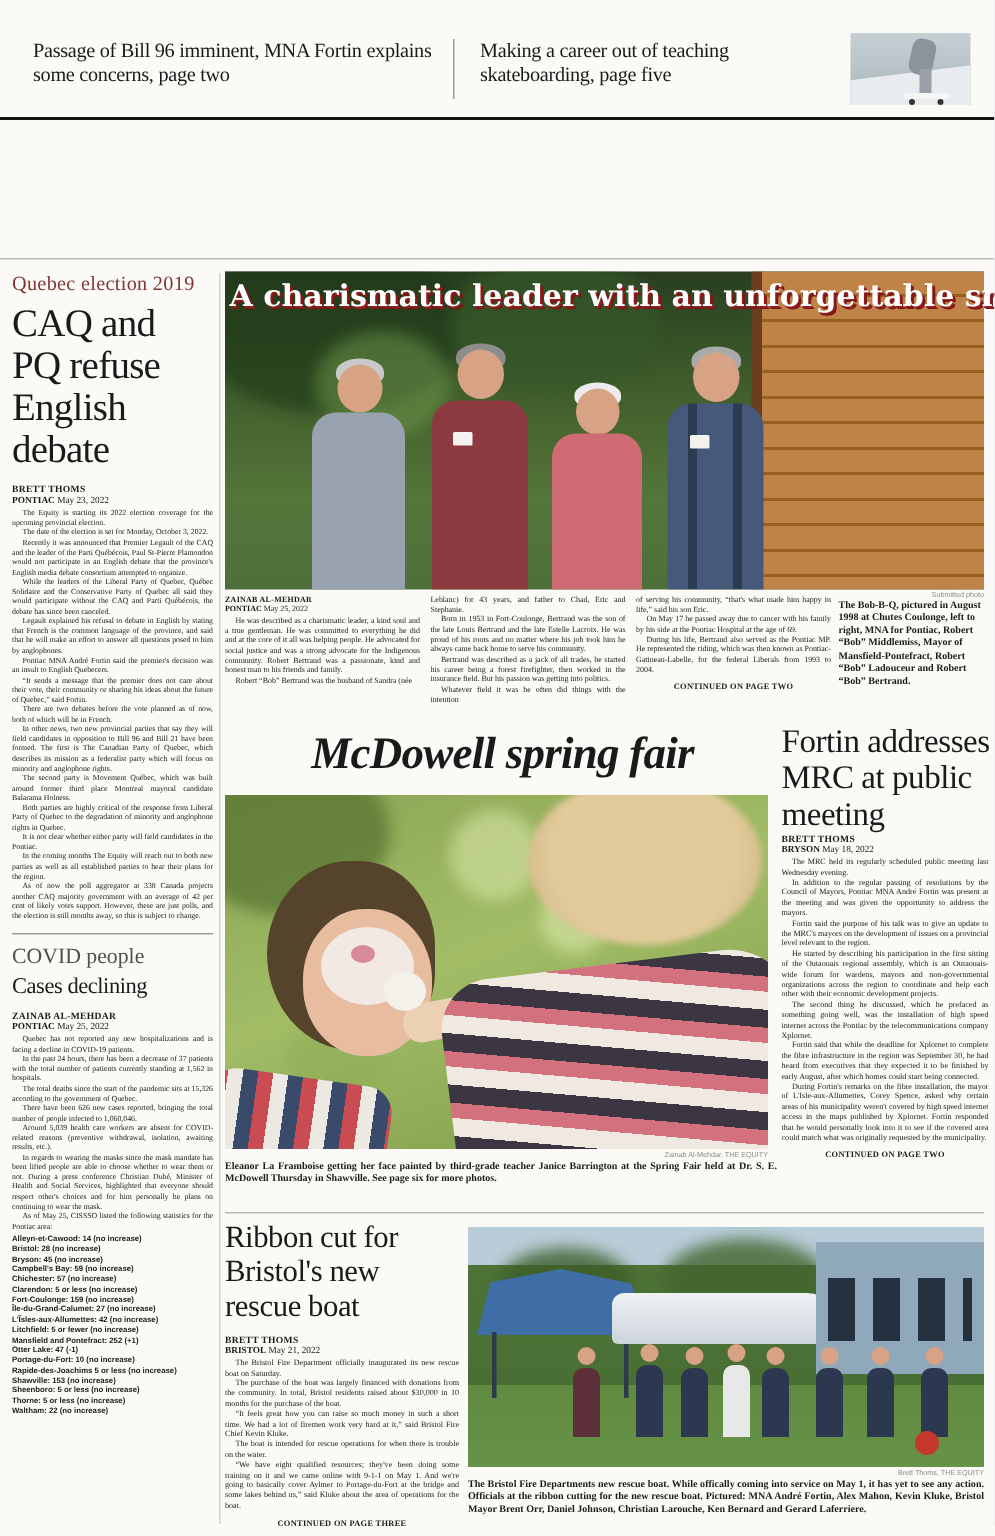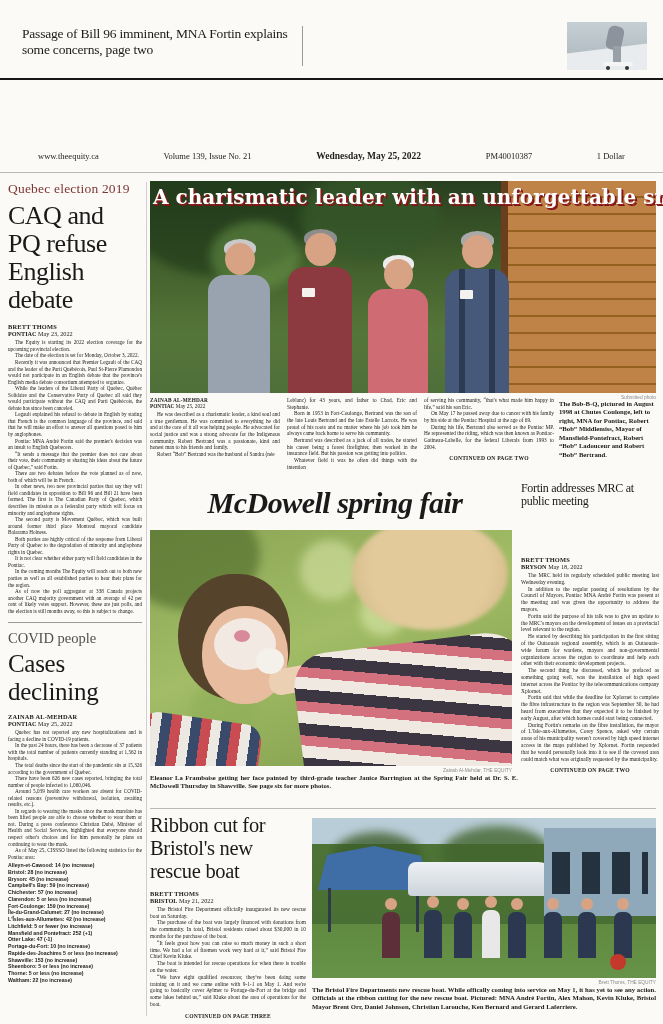--- a/index.html
+++ b/index.html
@@ -27,25 +27,25 @@
   .cont p:first-child{text-indent:0;}
   .story .bt,.story .byline,.story .dateline{font-size:5.3px;}
   .continued{font-size:5.6px;font-weight:bold;text-align:center;margin-top:5px;letter-spacing:.2px;}
   .caption{font-weight:bold;font-size:6.7px;line-height:1.26;text-align:justify;}
   .credit{font-family:"Liberation Sans",sans-serif;font-size:4.8px;color:#8a8a8a;text-align:right;}
   .stats{font-family:"Liberation Sans",sans-serif;font-weight:bold;font-size:5.2px;line-height:1.3;margin-top:2px;}
 
   
   .h-caq{font-size:26px;line-height:1.08;letter-spacing:-0.5px;width:114px;margin:5px 0 9px 0;}
   .h-covid{font-size:14.5px;color:#4f4f4f;margin-bottom:3px;}
-  .h-cases{font-size:25px;letter-spacing:-0.3px;margin-bottom:7px;}
+  .h-cases{font-size:15px;letter-spacing:-0.3px;margin-bottom:7px;}
   .banner{font-family:"DejaVu Serif","Liberation Serif",serif;font-weight:bold;font-size:20px;color:#ffffff;
         text-shadow:1px 1px 0 #8f1d1d,2px 2px 0 #7c1414;white-space:nowrap;}
   .h-mcdowell{font-style:italic;font-weight:bold;font-size:30px;text-align:center;letter-spacing:-0.5px;}
-  .h-fortin{font-size:12px;line-height:1.11;letter-spacing:-0.3px;}
+  .h-fortin{font-size:22px;line-height:1.11;letter-spacing:-0.3px;}
   .h-ribbon{font-size:20.5px;line-height:1.12;letter-spacing:-0.3px;margin-bottom:7px;}
 
   
   .leftcol{left:8px;top:181px;width:134px;height:835px;overflow:hidden;}
   .divider{width:100%;height:1px;background:#999;margin:8px 0 7px 0;}
   .vdiv{left:146px;top:182px;width:1px;height:834px;background:#cfcfcf;}
   .story{left:150px;top:397px;width:404px;height:82px;display:flex;gap:7px;overflow:hidden;}
   .scol{flex:1;}
 
   
@@ -62,39 +62,33 @@
   .boat{left:312px;top:818px;width:344px;height:160px;background:linear-gradient(180deg,#b9cdd8 0%,#b9cdd8 16%,#4e7336 16%,#4a6f34 66%,#5f8a40 66%,#679348 100%);}
   .thumb{right:16px;top:22px;width:80px;height:48px;background:linear-gradient(180deg,#c6cfd4 0%,#a9b5bb 100%);}
 </style>
 </head>
 <body>
 
 <div class="page">
 
   <div class="abs teaser" style="left:22px;top:26px;width:268px;">Passage of Bill 96 imminent, MNA Fortin explains some concerns, page two</div>
   <div class="abs tease-div" style="left:302px;top:26px;height:40px;"></div>
+  <div class="abs teaser" style="left:320px;top:26px;width:222px;">Making a career out of teaching skateboarding, page five</div>
 
   <div class="abs photo thumb">
     <div class="abs" style="left:-10px;top:26px;width:110px;height:30px;background:#e9ecee;transform:rotate(-7deg);"></div>
     <div class="abs" style="left:40px;top:4px;width:16px;height:24px;background:#8d939c;border-radius:6px;transform:rotate(12deg);"></div>
     <div class="abs" style="left:46px;top:24px;width:8px;height:16px;background:#9aa0a8;"></div>
     <div class="abs" style="left:36px;top:40px;width:30px;height:4px;background:#f5f5f5;border-radius:2px;"></div>
     <div class="abs" style="left:39px;top:44px;width:4px;height:4px;background:#333;border-radius:50%;"></div>
     <div class="abs" style="left:58px;top:44px;width:4px;height:4px;background:#333;border-radius:50%;"></div>
   </div>
 
   <div class="abs rule-black" style="left:0;top:78px;width:663px;height:2px;"></div>
 
-  <div class="abs infoline" style="left:38px;top:151px;width:587px;">
-    <span>www.theequity.ca</span>
-    <span>Volume 139, Issue No. 21</span>
-    <span class="date">Wednesday, May 25, 2022</span>
-    <span>PM40010387</span>
-    <span>1 Dollar</span>
-  </div>
   <div class="abs rule-gray" style="left:0;top:172px;width:663px;height:1px;"></div>
   <div class="abs vdiv"></div>
 
   <div class="abs leftcol">
     <div class="kicker">Quebec election 2019</div>
     <div class="h-caq">CAQ and PQ refuse English debate</div>
     <div class="byline">BRETT THOMS</div>
     <div class="dateline"><span class="place">PONTIAC</span> <span>May 23, 2022</span></div>
     <div class="bt">
         <p>The Equity is starting its 2022 election coverage for the upcoming provincial election.</p>

